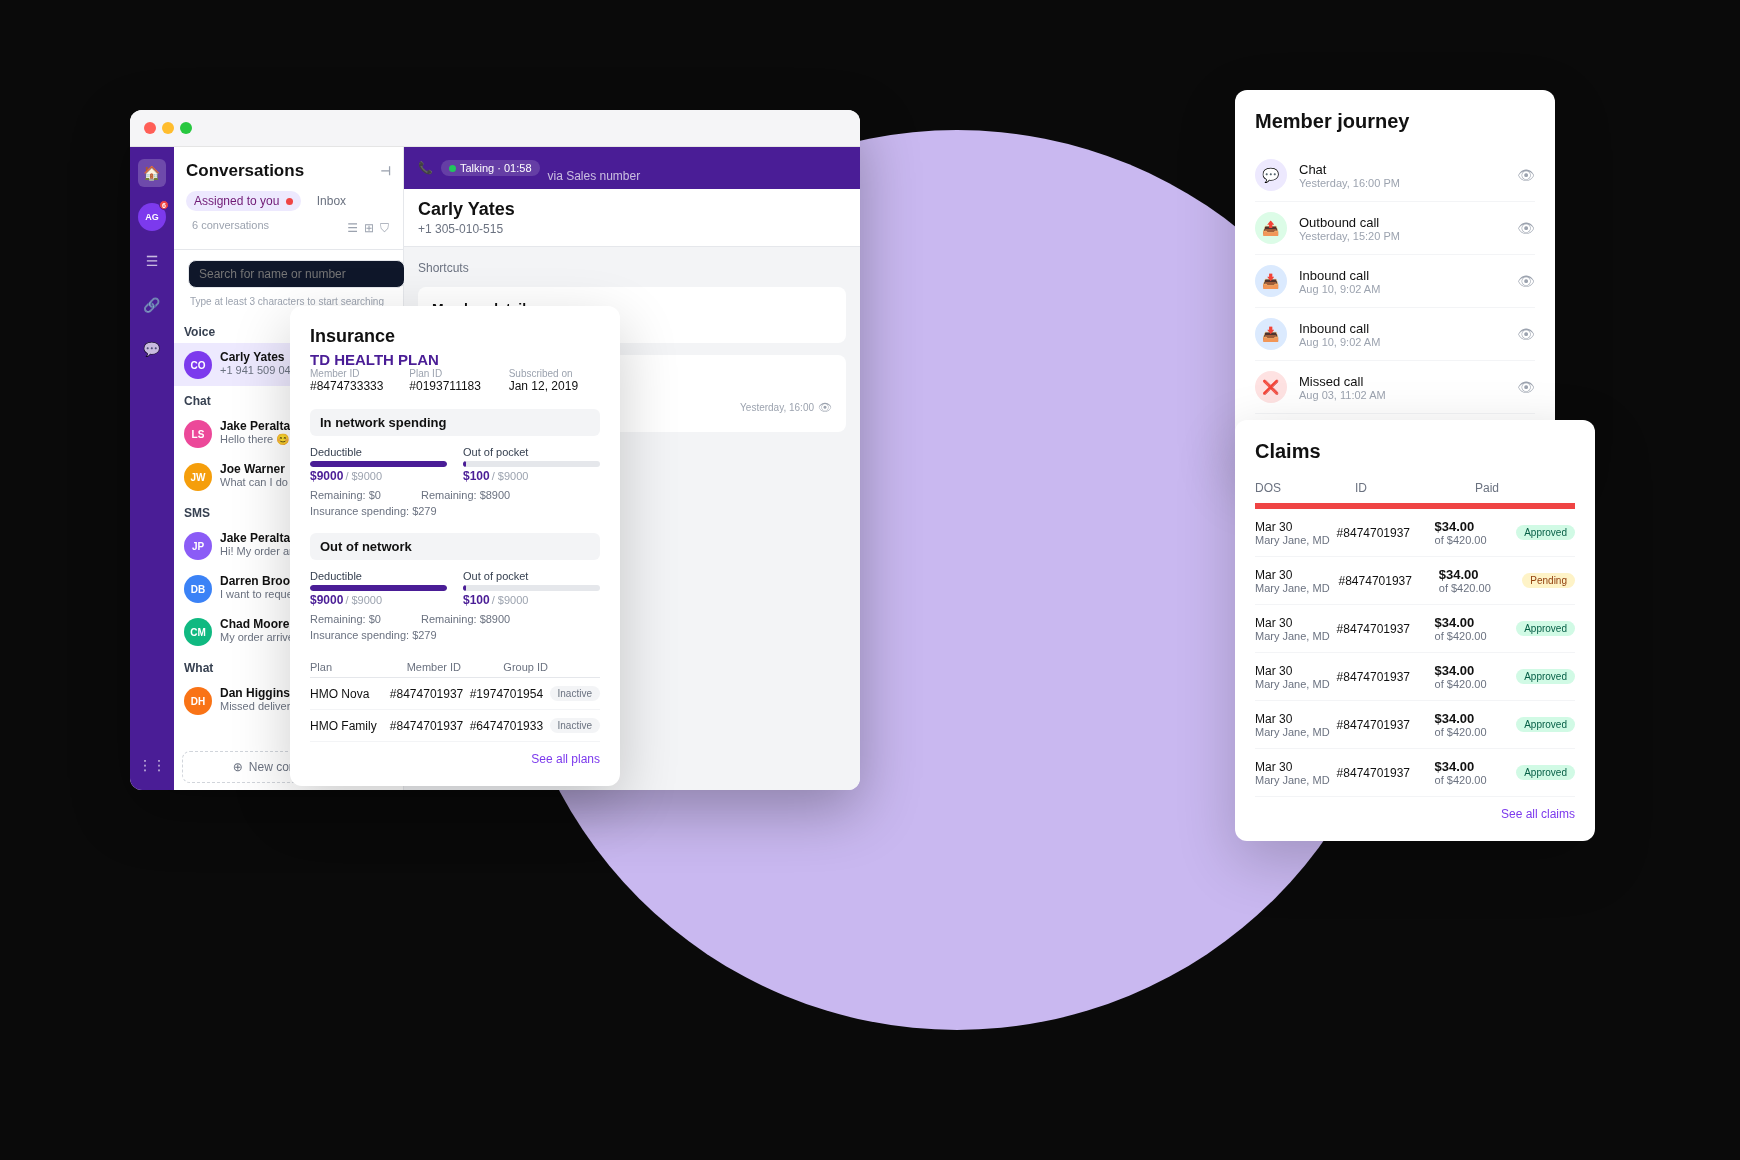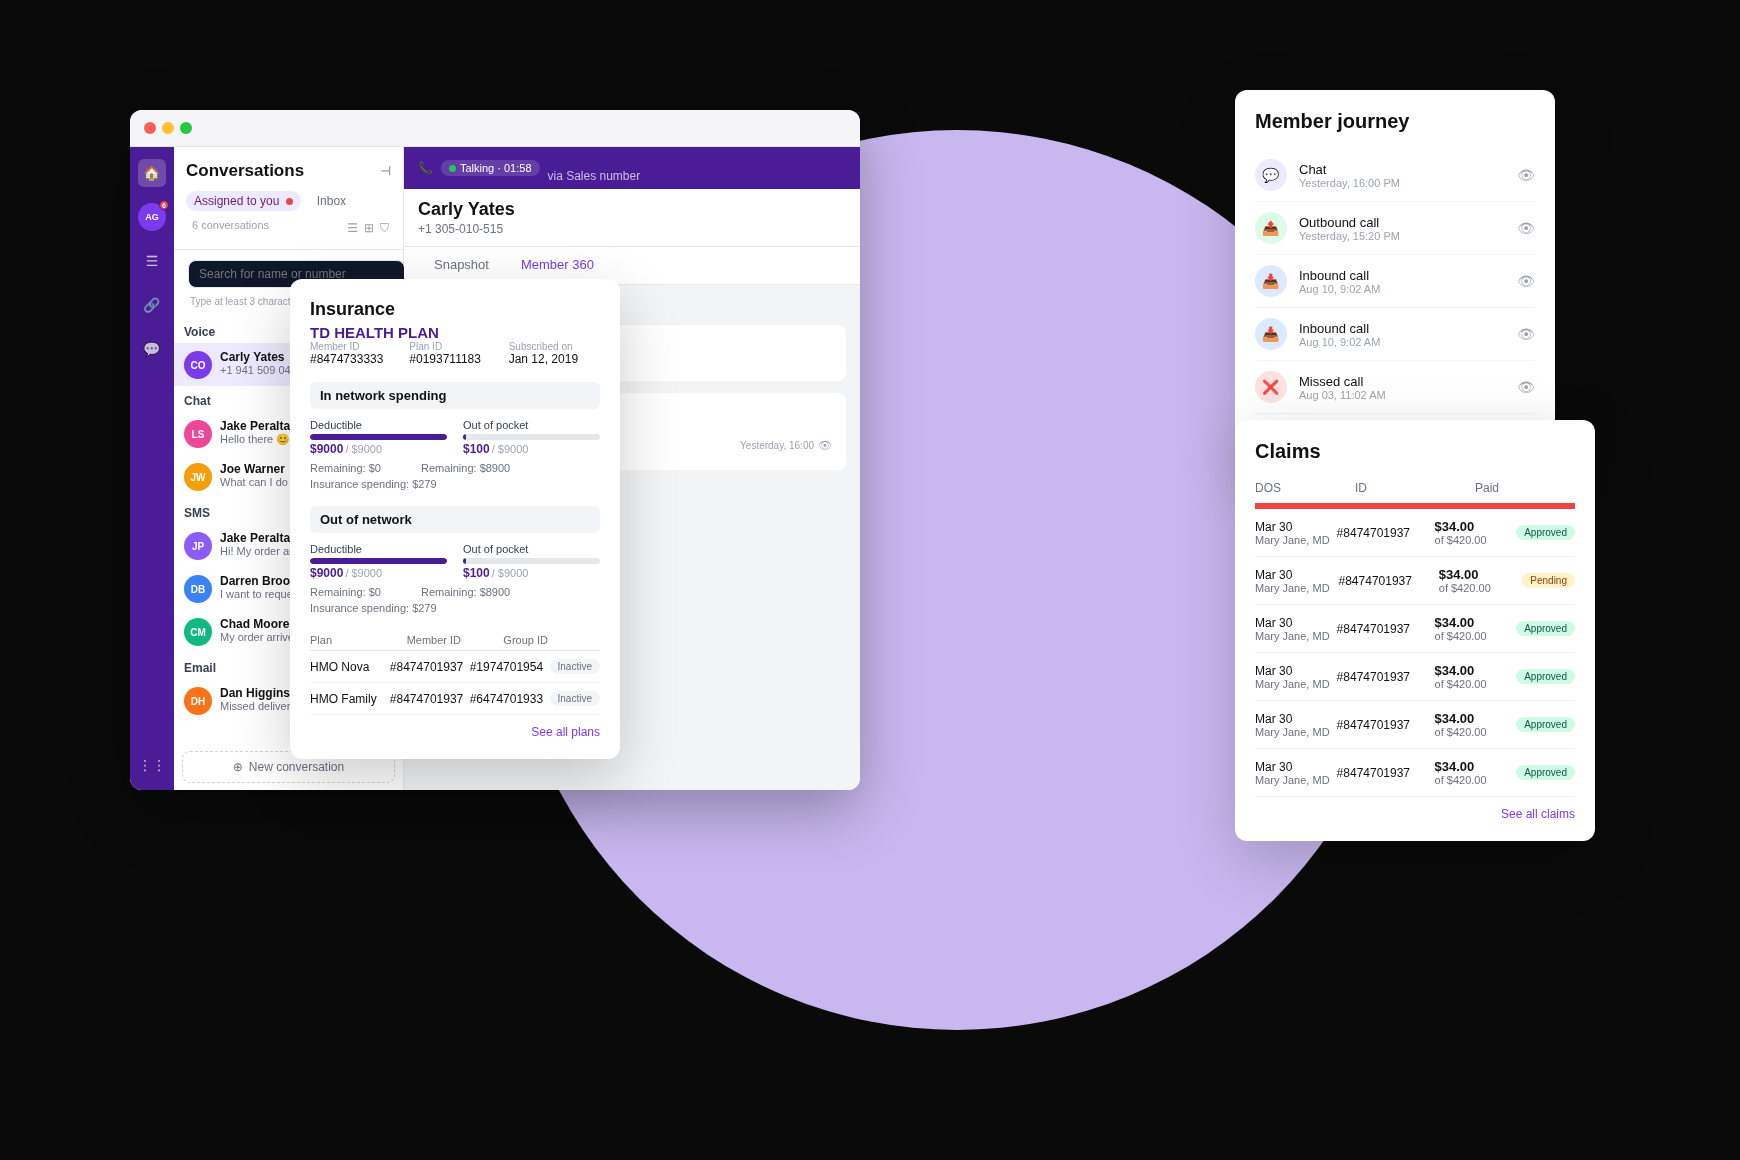--- a/index.html
+++ b/index.html
@@ -317,21 +317,21 @@
       display: grid;
       grid-template-columns: 1fr 1fr 1fr;
       gap: 12px;
     }
     .detail-label { font-size: 11px; color: #9ca3af; margin-bottom: 2px; }
     .detail-value { font-size: 12px; color: #111; font-weight: 500; }
 
     
     .insurance-card {
       position: absolute;
-      top: 279px;
+      top: 306px;
       left: 290px;
       width: 330px;
       background: #fff;
       border-radius: 12px;
       box-shadow: 0 20px 60px rgba(0,0,0,0.2);
       z-index: 5;
       padding: 20px;
     }
     .insurance-title { font-size: 18px; font-weight: 700; color: #111; margin-bottom: 4px; }
     .insurance-plan-name { font-size: 15px; font-weight: 600; color: #4a1d96; }
@@ -592,21 +592,21 @@
         </div>
       </div>
       <div class="conv-item">
         <div class="conv-avatar" style="background:#10b981;">CM</div>
         <div class="conv-item-content">
           <div class="conv-item-name">Chad Moore</div>
           <div class="conv-item-msg">My order arrived yesterday and...</div>
         </div>
       </div>
 
-      <div class="conv-section-title">Email</div>
+      <div class="conv-section-title">What</div>
       <div class="conv-item">
         <div class="conv-avatar" style="background:#f97316;">DH</div>
         <div class="conv-item-content">
           <div class="conv-item-name">Dan Higgins</div>
           <div class="conv-item-msg">Missed delivery...</div>
         </div>
       </div>
 
       <div style="flex:1;"></div>
       <div class="new-conv-btn">
@@ -624,24 +624,20 @@
           <span>Talking · 01:58</span>
         </div>
         <span style="color:rgba(255,255,255,0.7);margin-top:16px;">via Sales number</span>
       </div>
 
       <div class="contact-header">
         <div class="contact-name">Carly Yates</div>
         <div class="contact-phone">+1 305-010-515</div>
       </div>
 
-      <div class="content-tabs">
-        <div class="content-tab">Snapshot</div>
-        <div class="content-tab active">Member 360</div>
-      </div>
 
       <div class="content-area">
         <div class="shortcuts-bar">
           <span>Shortcuts</span>
         </div>
 
         <div class="details-card">
           <div class="details-card-title">Member details</div>
         </div>
 

